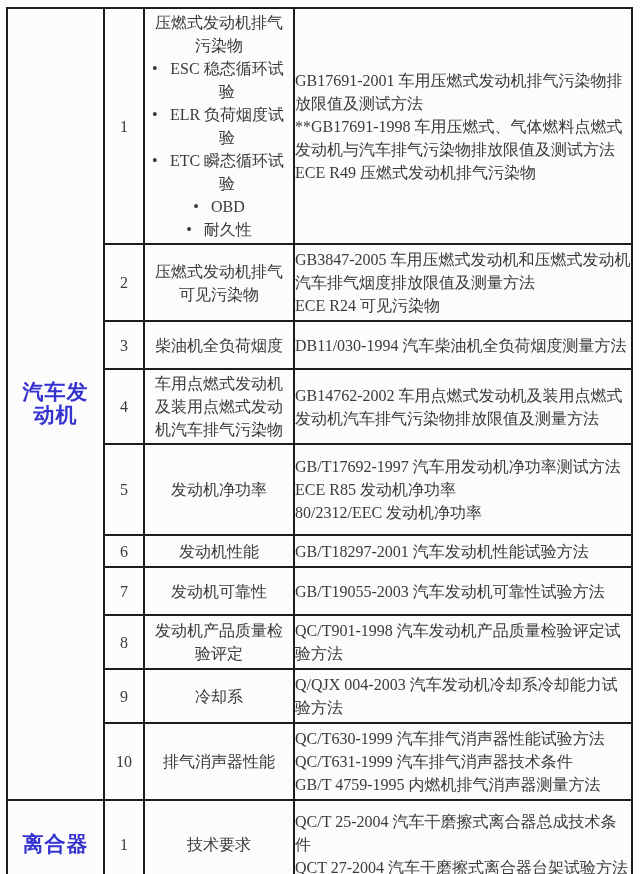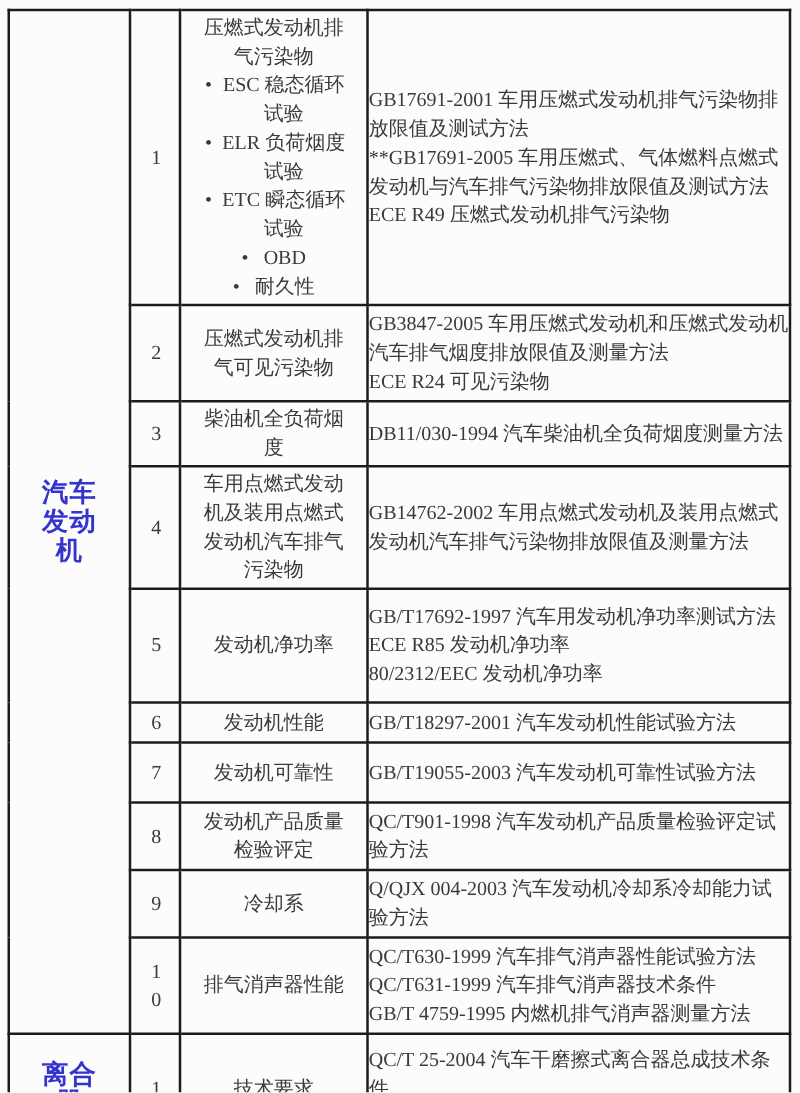--- a/index.html
+++ b/index.html
@@ -18,21 +18,21 @@
     overflow: hidden;
   }
   table.std-table {
     border-collapse: collapse;
     table-layout: fixed;
     width: 627px;
     color: var(--body-text, #3a3a3a);
   }
   td {
     border: 2px solid var(--border-color, #1c1c1c);
-    padding: 2px 16px;
+    padding: 2px 4px;
     vertical-align: middle;
     font-size: 16px;
     line-height: 23px;
     word-break: break-all;
     overflow-wrap: anywhere;
   }
   td.cat-cell {
     text-align: center;
     font-weight: bold;
     font-size: 21px;
@@ -90,21 +90,21 @@
           <td class="name-cell">
             <div class="name-title">压燃式发动机排气污染物</div>
             <div class="bullet-line l1"><span class="bullet">•</span><span>ESC 稳态循环试验</span></div>
             <div class="bullet-line l1"><span class="bullet">•</span><span>ELR 负荷烟度试验</span></div>
             <div class="bullet-line l1"><span class="bullet">•</span><span>ETC 瞬态循环试验</span></div>
             <div class="bullet-line l2"><span class="bullet">•</span><span>OBD</span></div>
             <div class="bullet-line l2"><span class="bullet">•</span><span>耐久性</span></div>
           </td>
           <td class="std-cell">
             <div class="std-line">GB17691-2001 车用压燃式发动机排气污染物排放限值及测试方法</div>
-            <div class="std-line">**GB17691-2005 车用压燃式、气体燃料点燃式发动机与汽车排气污染物排放限值及测试方法</div>
+            <div class="std-line">**GB17691-1998 车用压燃式、气体燃料点燃式发动机与汽车排气污染物排放限值及测试方法</div>
             <div class="std-line">ECE R49 压燃式发动机排气污染物</div>
           </td>
         </tr>
         <tr style="height: 68px;">
           <td class="num-cell"><span>2</span></td>
           <td class="name-cell">
             <div class="name-title">压燃式发动机排气可见污染物</div>
           </td>
           <td class="std-cell">
             <div class="std-line">GB3847-2005 车用压燃式发动机和压燃式发动机汽车排气烟度排放限值及测量方法</div>

